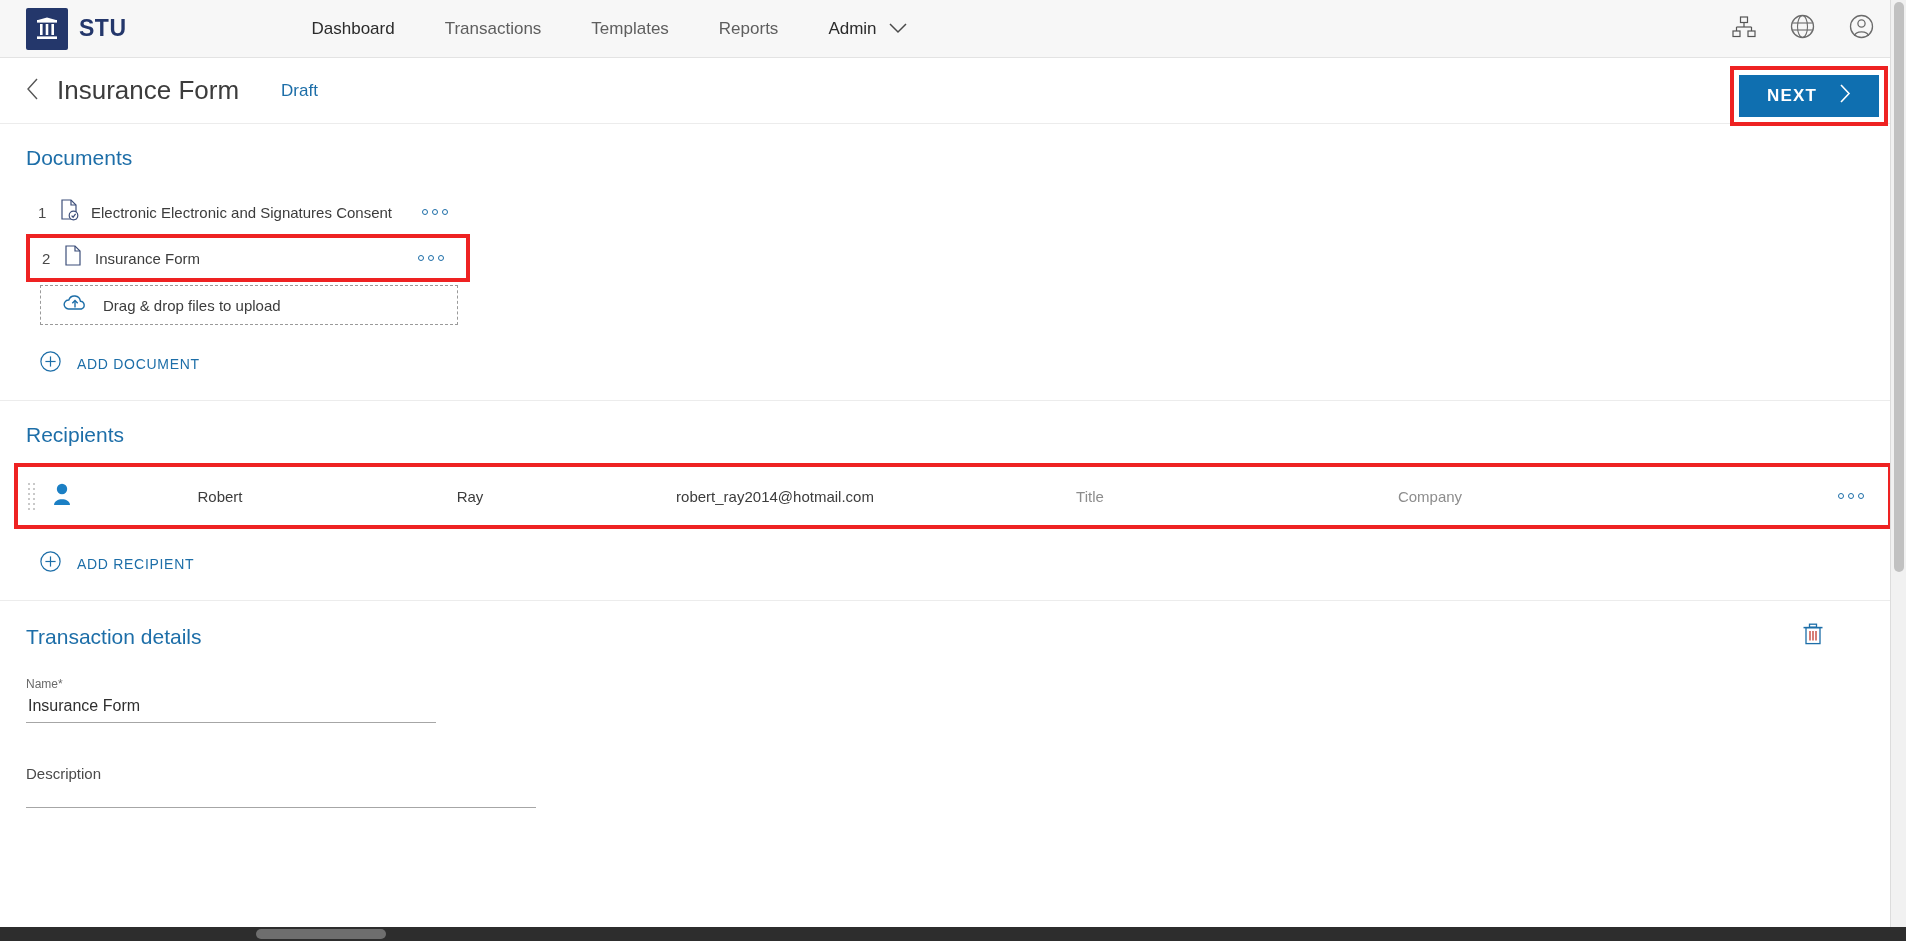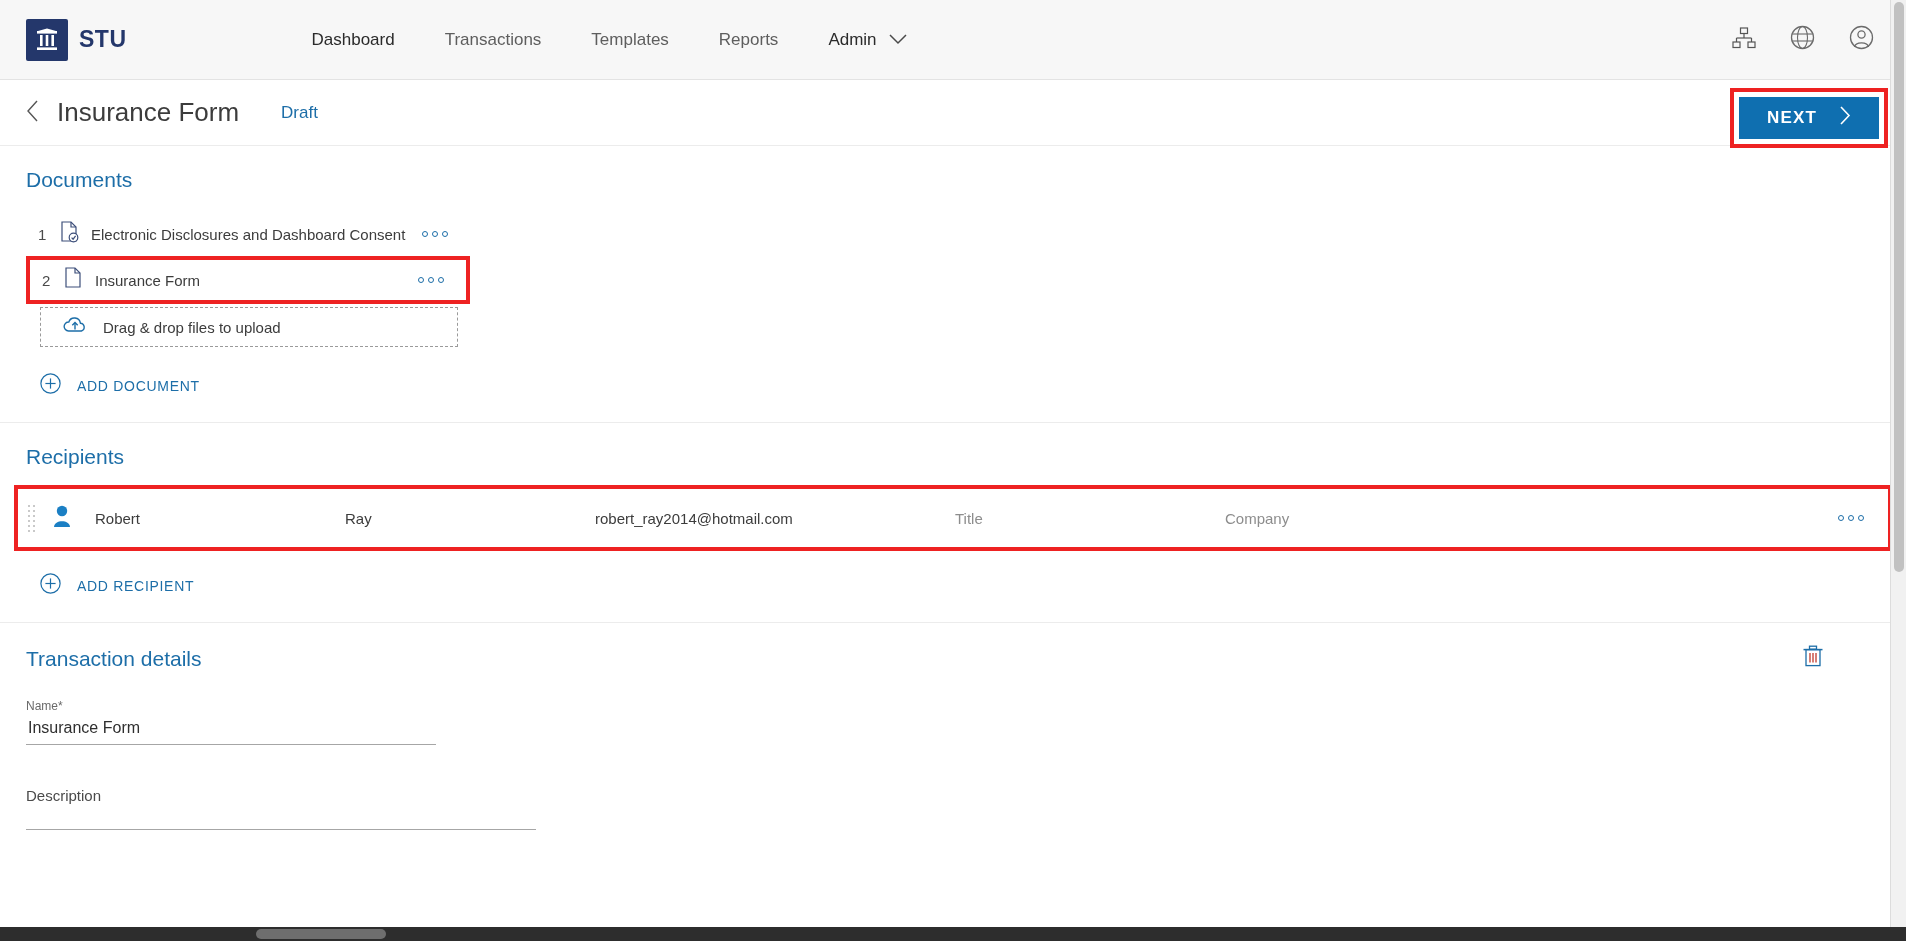--- a/index.html
+++ b/index.html
@@ -6,21 +6,21 @@
   html, body {
     width: 1906px; height: 941px;
     font-family: "Liberation Sans", sans-serif;
     background: #ffffff;
     overflow: hidden;
   }
   .app { position: relative; width: 1906px; height: 941px; background:#fff; }
 
   
   .topnav {
-    height: 80px; background:#f7f7f7;
+    height: 58px; background:#f7f7f7;
     border-bottom:1px solid #e3e3e3;
     display:flex; align-items:center; padding:0 26px;
     position:relative;
   }
   .brand { display:flex; align-items:center; gap:11px; }
   .brand-mark {
     width:42px; height:42px; background:#24376b;
     display:flex; align-items:center; justify-content:center;
     border-radius:2px;
   }
@@ -105,21 +105,21 @@
   .recip-row {
     height:58px; display:flex; align-items:center; background:#fff;
     position:relative;
   }
   .drag-grip {
     width:10px; margin-left:10px; display:flex; flex-wrap:wrap; gap:3px; width:9px;
     cursor:grab;
   }
   .grip-dot { width:2px; height:2px; background:#c9c9c9; }
   .person-icon { margin-left:14px; display:block; }
-  .cell { font-size:15px; color:#3c3c3c; }
+  .cell { font-size:15px; color:#3c3c3c;text-align:center; }
   .cell.ph { color:#8d8d8d; }
   .c-first { margin-left:22px; width:250px; }
   .c-last  { width:250px; }
   .c-email { width:360px; }
   .c-title { width:270px; }
   .c-company { width:410px; }
   .recip-kebab { position:absolute; right:24px; display:flex; gap:4px; cursor:pointer; }
 
   
   .td-head { display:flex; align-items:center; justify-content:space-between; }
@@ -259,21 +259,21 @@
       <div class="doc-row">
         <span class="doc-num">1</span>
         <span class="doc-icon">
           <svg width="19" height="22" viewBox="0 0 19 22">
             <path d="M2,1 h9 l5,5 v14 h-14 z" fill="none" stroke="#3d4f7a" stroke-width="1.2"></path>
             <polyline points="11,1 11,6 16,6" fill="none" stroke="#3d4f7a" stroke-width="1.2"></polyline>
             <circle cx="13.5" cy="16.5" r="4.3" fill="#fff" stroke="#3d4f7a" stroke-width="1.2"></circle>
             <polyline points="11.6,16.6 13.1,18.2 15.6,14.9" fill="none" stroke="#3d4f7a" stroke-width="1.2"></polyline>
           </svg>
         </span>
-        <span class="doc-name">Electronic Disclosures and Dashboard Consent</span>
+        <span class="doc-name">Electronic Electronic and Signatures Consent</span>
         <span class="doc-kebab">
           <span class="kebab-dot"></span>
           <span class="kebab-dot"></span>
           <span class="kebab-dot"></span>
         </span>
       </div>
 
       <div class="doc-row highlight">
         <span class="doc-num">2</span>
         <span class="doc-icon">

